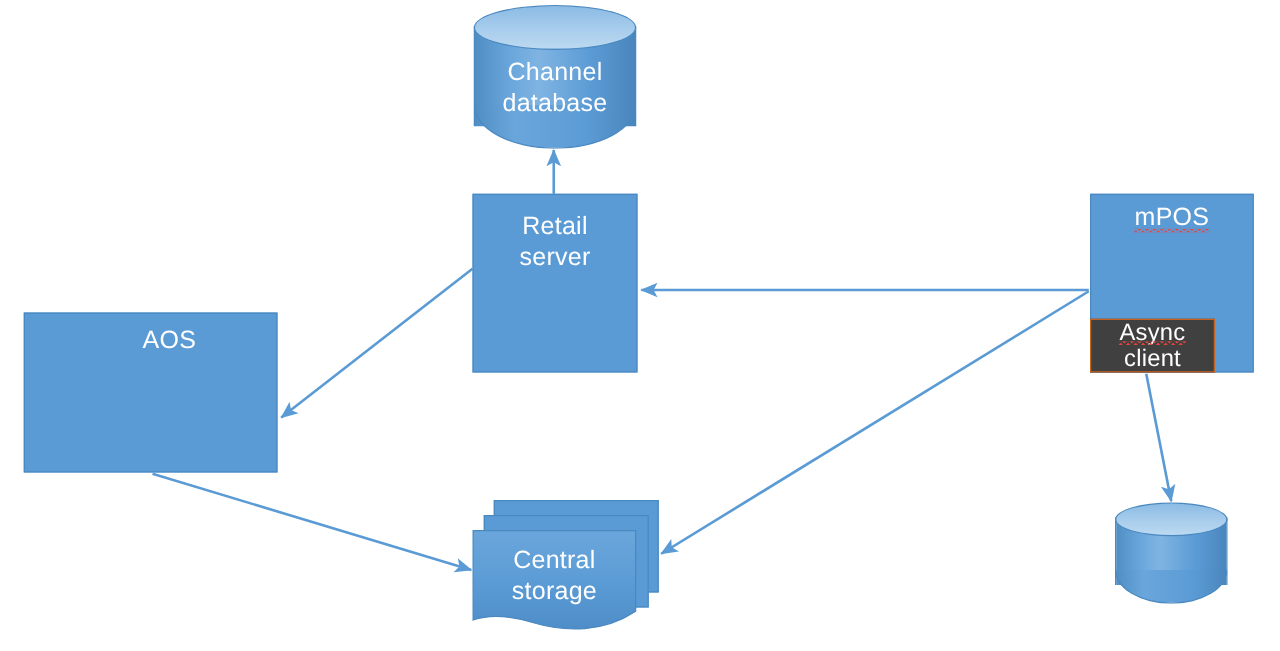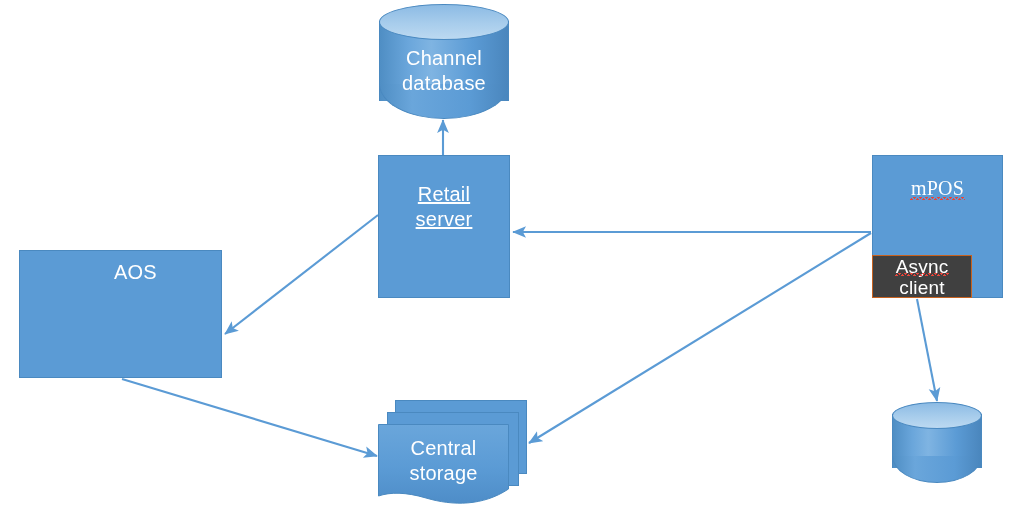--- a/index.html
+++ b/index.html
@@ -129,21 +129,21 @@
 
   <div class="node cyl" style="left:379px; top:4px; width:130px; height:114px;">
     <div class="cyl-body" style="top:17px; height:80px;"></div>
     <div class="cyl-bottom" style="top:80px; height:34px;"></div>
     <div class="cyl-top" style="top:0px; height:34px;"></div>
     <div class="cyl-label" style="top:42px;">Channel
 database</div>
   </div>
 
   <div class="node rect" style="left:378px; top:155px; width:132px; height:143px;">
-    <div class="rect-label" style="margin-top:26px;text-decoration:underline;">Retail
+    <div class="rect-label" style="margin-top:13px;">Retail
 server</div>
   </div>
 
   <div class="node rect" style="left:19px; top:250px; width:203px; height:128px;">
     <div class="rect-label" style="margin-top:9px;margin-left:30px;">AOS</div>
   </div>
 
   <div class="node stack" style="left:378px; top:400px; width:134px; height:110px;">
     <div class="sheet" style="left:17px; top:0px; width:130px; height:72px;"></div>
     <div class="sheet" style="left:9px; top:12px; width:130px; height:72px;"></div>
@@ -155,21 +155,21 @@
           <stop offset="100%" stop-color="#4e8dc8"></stop>
         </linearGradient>
       </defs>
       <path d="M0.5,0.5 L130.5,0.5 L130.5,65 C105,82 75,82 48,74 C28,68 12,68 0.5,72 Z" fill="url(#sheetGrad)" stroke="#4a89c0" stroke-width="1"></path>
     </svg>
     <div class="stack-label" style="left:0px; top:36px; width:131px; text-align:center;">Central
 storage</div>
   </div>
 
   <div class="node rect" style="left:872px; top:155px; width:131px; height:143px;">
-    <div class="rect-label" style="margin-top:20px;font-family:Liberation Serif, serif;"><span class="squiggle">mPOS</span></div>
+    <div class="rect-label" style="margin-top:6px;"><span class="squiggle">mPOS</span></div>
   </div>
 
   <div class="node rect" style="left:872px; top:255px; width:100px; height:43px;
               background:#404040; border:1px solid #c8621f; display:block;">
     <div class="rect-label" style="margin-top:0px; line-height:21px; font-size:19px;"><span class="squiggle">Async</span><br>client</div>
   </div>
 
   <div class="node cyl" style="left:892px; top:402px; width:90px; height:80px;">
     <div class="cyl-body" style="top:12px; height:54px;"></div>
     <div class="cyl-bottom" style="top:54px; height:26px;"></div>

